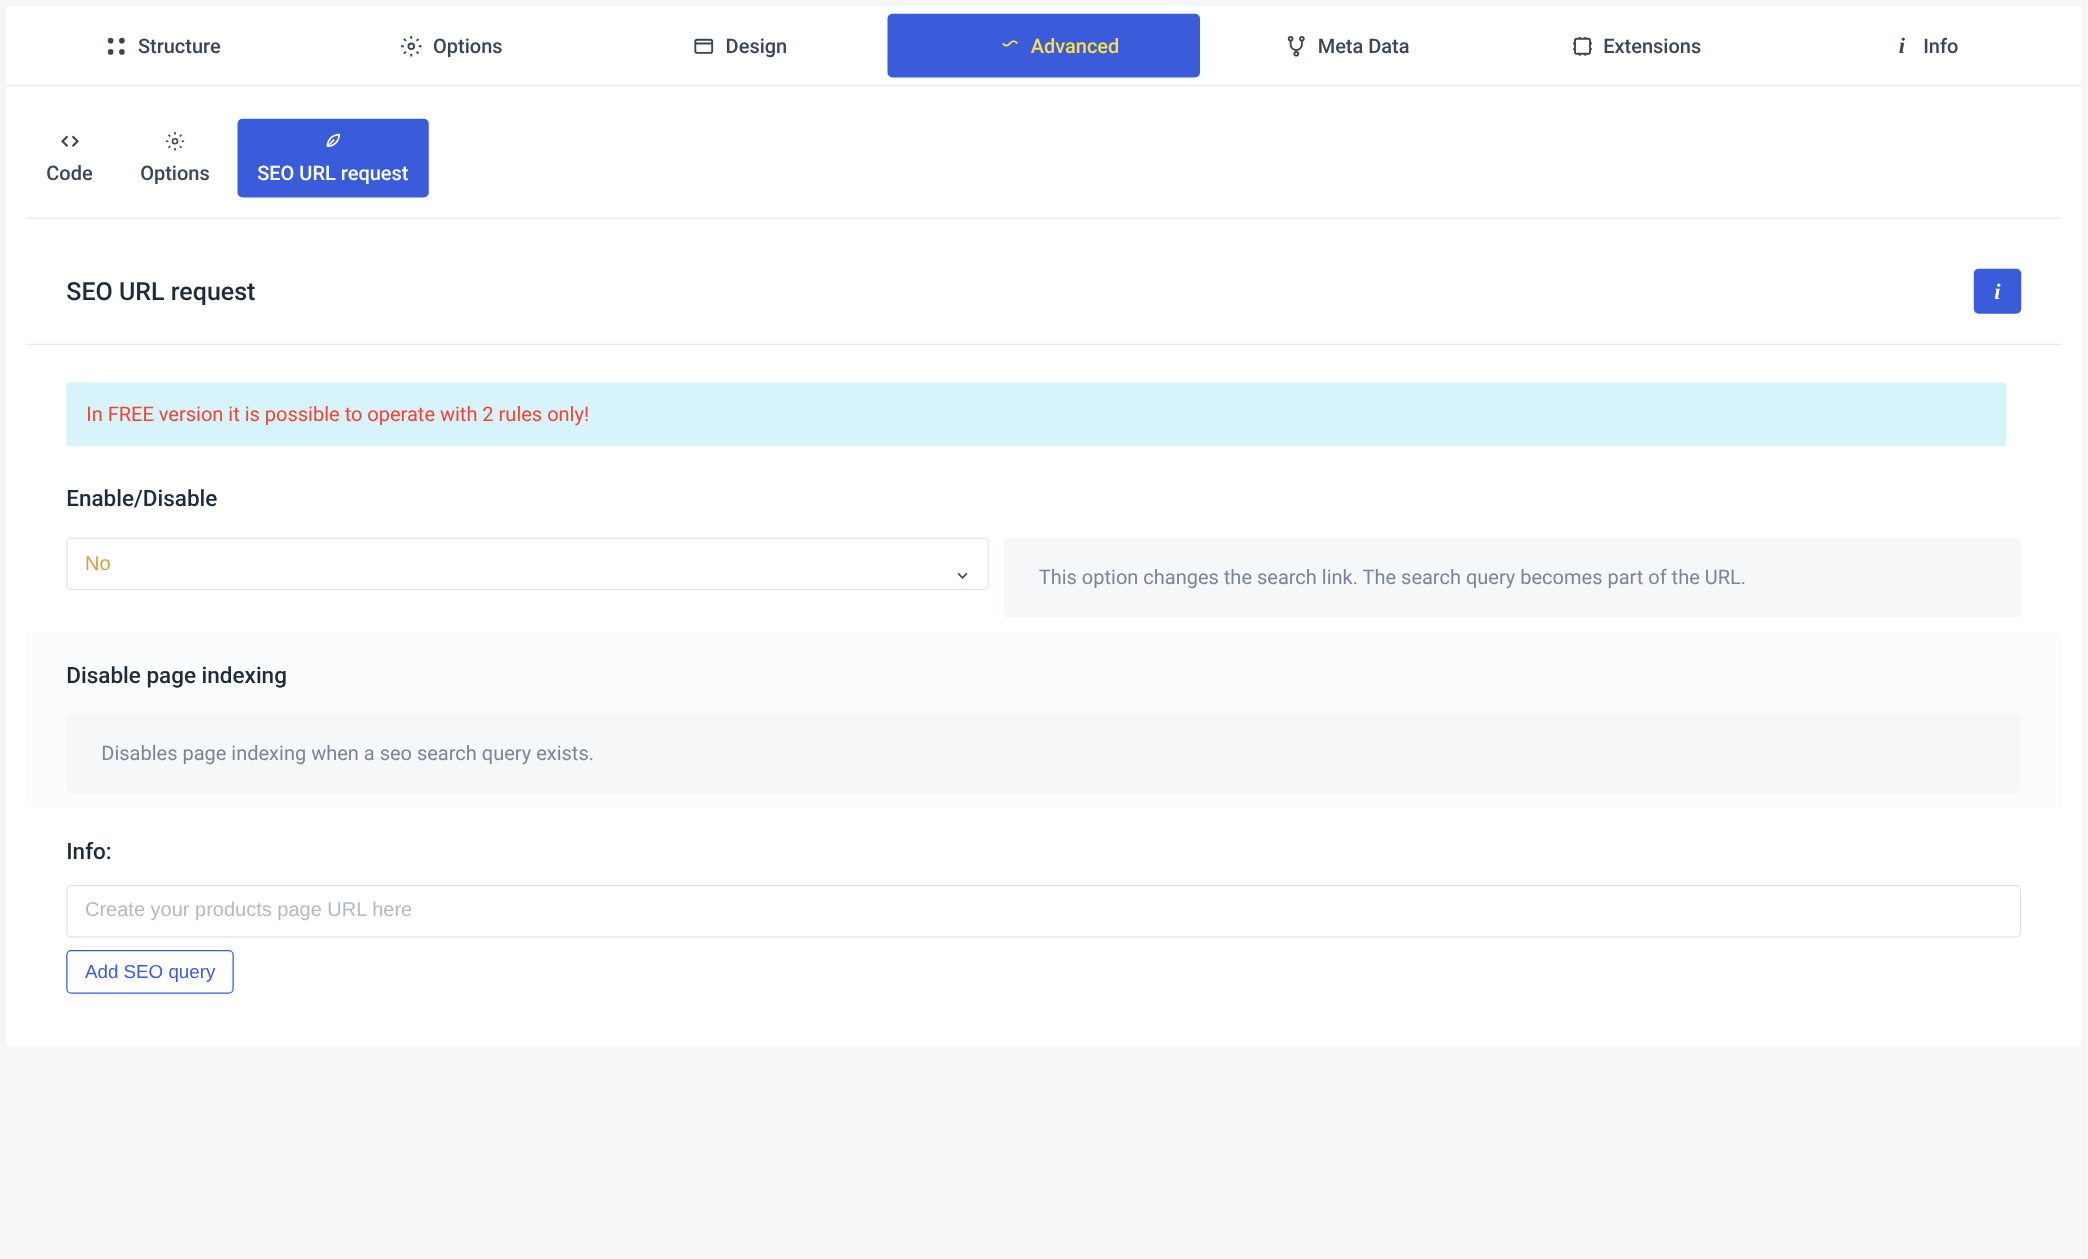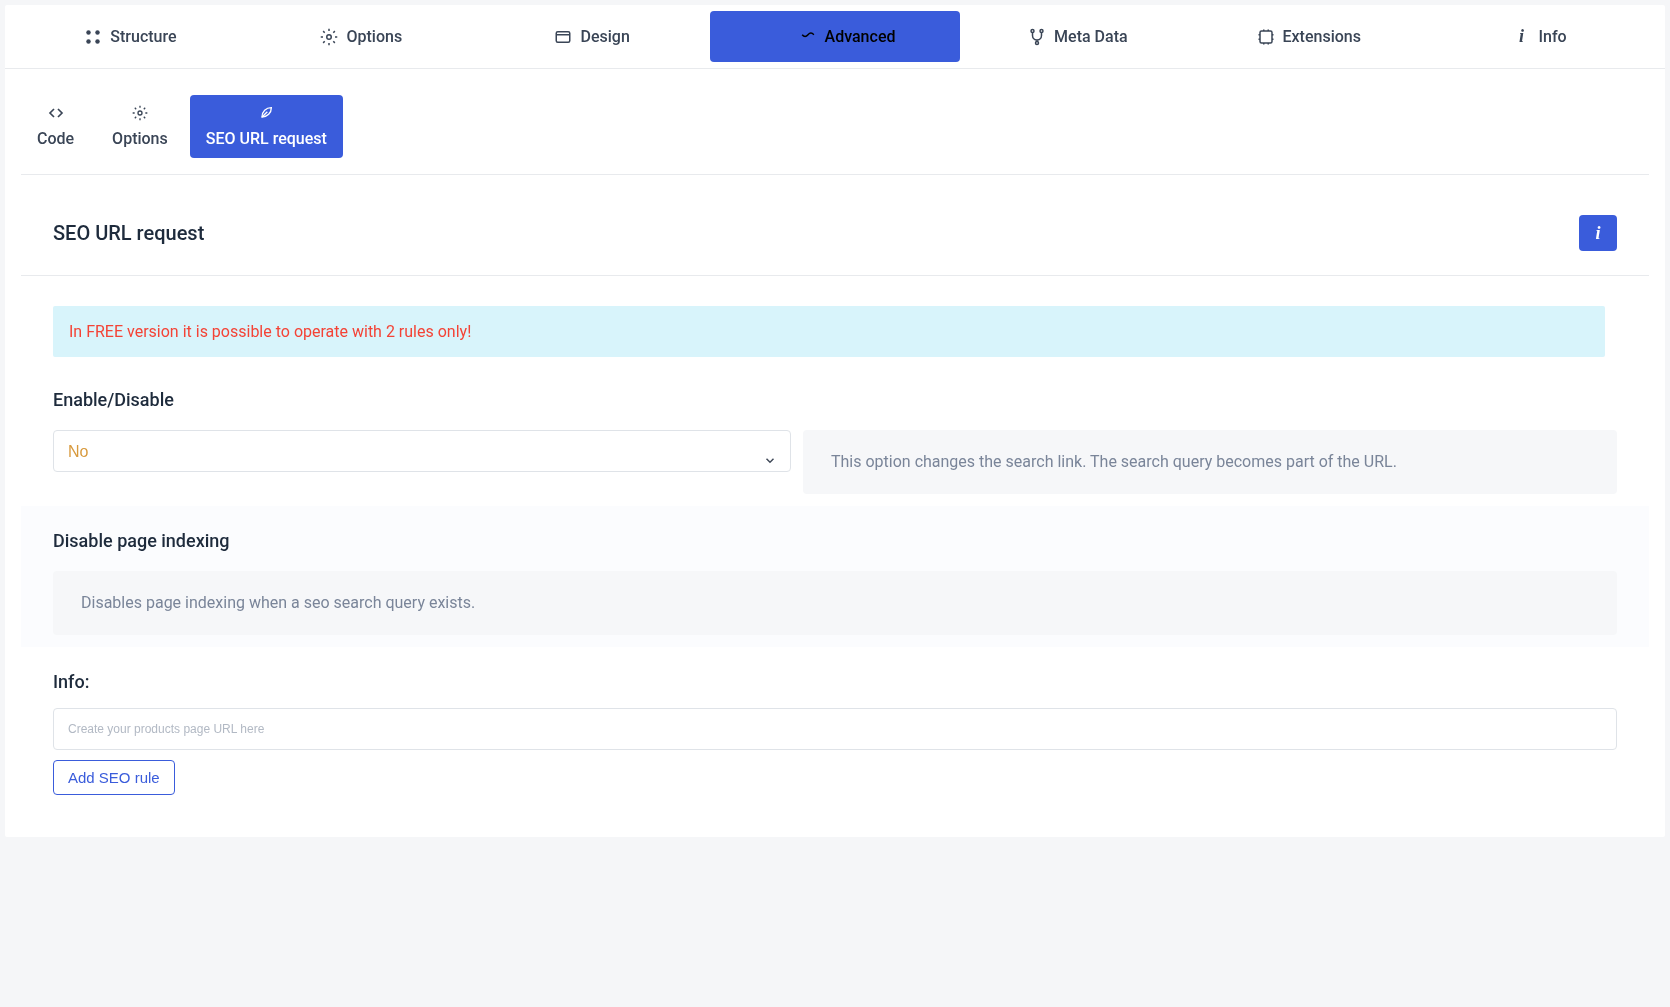--- a/index.html
+++ b/index.html
@@ -31,21 +31,21 @@
       padding: 16px 20px;
       font-size: 16px;
       font-weight: 500;
       color: #3a4556;
       cursor: pointer;
       border-radius: 4px;
       margin: 6px 2px;
     }
     .main-tab.active {
       background: #3a5cdb;
-      color: #000000;
+      color: #fde047;
       padding-left: 44px;
     }
     .main-tab .icon {
       width: 18px;
       height: 18px;
       display: inline-flex;
       align-items: center;
       justify-content: center;
       flex-shrink: 0;
     }
@@ -176,21 +176,21 @@
       font-weight: 500;
       color: #1e2b3c;
       margin-bottom: 16px;
       display: block;
     }
     .rules-input {
       width: 100%;
       padding: 10px 14px;
       border: 1px solid #dfe3e8;
       border-radius: 4px;
-      font-size: 12px;
+      font-size: 16px;
       color: #333;
       margin-bottom: 10px;
       height: 42px;
     }
     .rules-input::placeholder {
       color: #b2b9c4;
     }
     .add-rule-btn {
       padding: 8px 14px;
       border: 1px solid #3a5cdb;
@@ -327,16 +327,16 @@
     <div class="form-group alt-bg">
       <label class="form-label">Disable page indexing</label>
       <div class="form-row">
         <div class="help-box">Disables page indexing when a seo search query exists.</div>
       </div>
     </div>
 
     <div class="rules-section">
       <label class="rules-label">Info:</label>
       <input type="text" class="rules-input" placeholder="Create your products page URL here" style="">
-      <button class="add-rule-btn">Add SEO rule</button>
+      <button class="add-rule-btn">Add SEO query</button>
     </div>
   </div>
 </div>
 
 </body></html>

